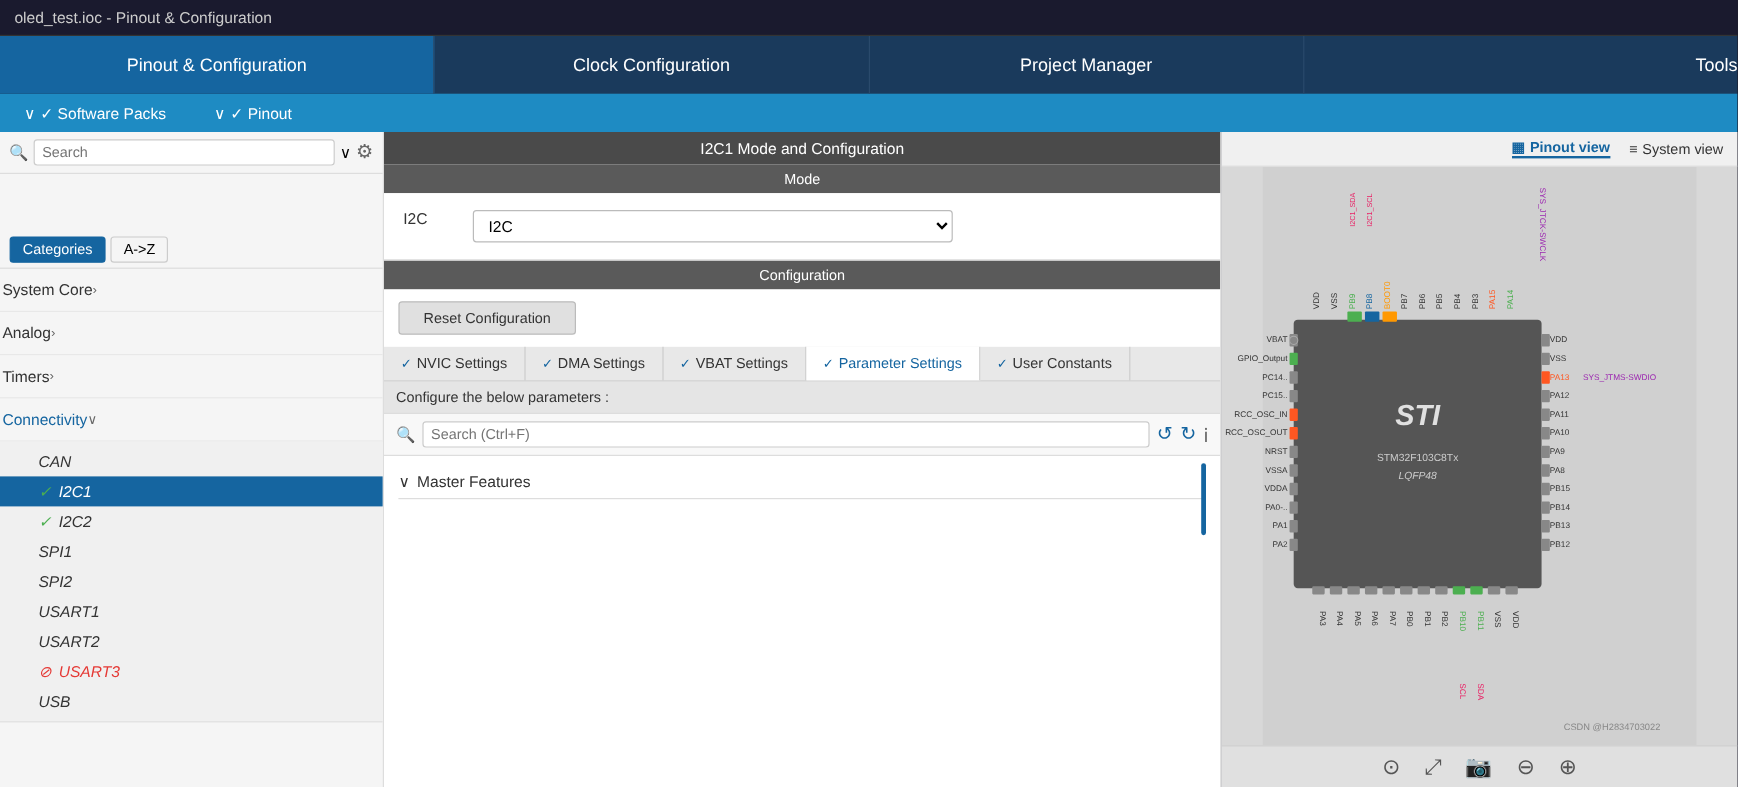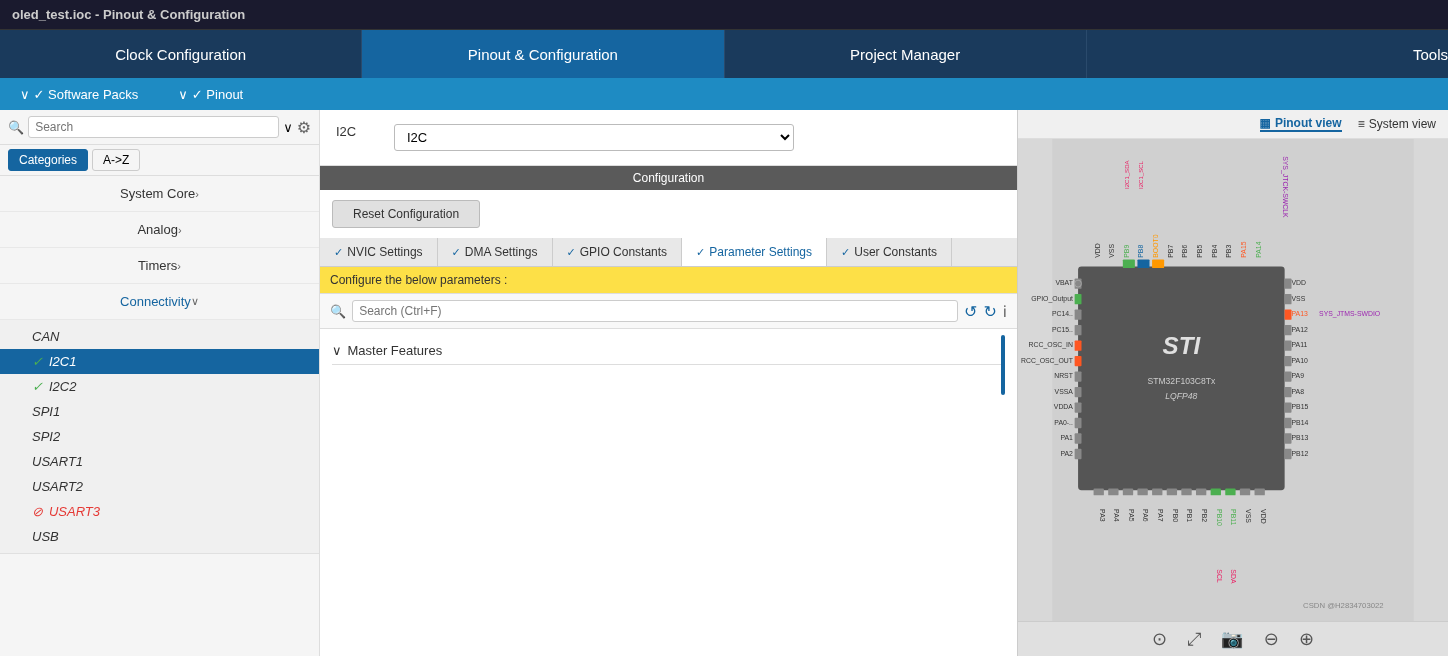--- a/index.html
+++ b/index.html
@@ -9,21 +9,21 @@
     #titlebar {
       background: #1a1a2e;
       color: #ccc;
       padding: 0 12px;
       height: 30px;
       display: flex;
       align-items: center;
       font-size: 13px;
       border-bottom: 1px solid #333;
     }
-    #titlebar span { margin-right: 8px; font-weight: bold; }
+    #titlebar span { margin-right: 8px; }
 
     
     #top-nav {
       display: flex;
       height: 48px;
       background: #1a3a5c;
     }
     .top-tab {
       flex: 1;
       display: flex;
@@ -96,31 +96,32 @@
       border-bottom: 1px solid #ddd;
       padding: 4px 8px;
       gap: 4px;
     }
     .sidebar-tab {
       padding: 3px 10px;
       font-size: 12px;
       cursor: pointer;
       border-radius: 3px;
       border: 1px solid #ccc;
+      margin-top: 48px;
     }
     .sidebar-tab.active {
       background: #1565a0;
       color: #fff;
       border-color: #1565a0;
     }
 
     .category-item {
       display: flex;
       align-items: center;
-      justify-content: center;
+      justify-content: flex-start;
       padding: 10px 2px;
       cursor: pointer;
       border-bottom: 1px solid #e8e8e8;
       font-size: 13px;
       color: #333;
       font-weight: 500;
     }
     .category-item .chevron { color: #666; font-size: 11px; }
     .category-item.expanded { color: #1565a0; }
 
@@ -359,25 +360,25 @@
     }
   </style>
 </head>
 <body>
 
 <div id="titlebar">
   <span>oled_test.ioc - Pinout &amp; Configuration</span>
 </div>
 
 <div id="top-nav">
+  <div class="top-tab active">
+    <span>Pinout &amp; Configuration</span>
+  </div>
   <div class="top-tab">
     <span>Clock Configuration</span>
-  </div>
-  <div class="top-tab active">
-    <span>Pinout &amp; Configuration</span>
   </div>
   <div class="top-tab">
     <span>Project Manager</span>
   </div>
   <div class="top-tab">
     <span>Tools</span>
   </div>
 </div>
 
 <div id="sub-nav">
@@ -465,21 +466,27 @@
         <span style="color:#e53935;">USART3</span>
       </div>
 
       <div class="conn-item">
         <span>USB</span>
       </div>
     </div>
   </div>
 
   <div id="center-panel">
-
+    <div class="panel-title-bar">
+      <span>I2C1 Mode and Configuration</span>
+    </div>
+
+    <div class="section-title-bar">
+      <span>Mode</span>
+    </div>
     <div class="mode-section">
       <div class="mode-row">
         <span class="mode-label">I2C</span>
         <div class="mode-select-wrapper">
           <select>
             <option>I2C</option>
             <option>Disable</option>
             <option>SMBus-Alert-Mode</option>
             <option>SMBus-Device-Mode</option>
           </select>
@@ -500,34 +507,34 @@
         <div class="config-tab">
           <span class="tab-check">✓</span>
           <span>NVIC Settings</span>
         </div>
         <div class="config-tab">
           <span class="tab-check">✓</span>
           <span>DMA Settings</span>
         </div>
         <div class="config-tab">
           <span class="tab-check">✓</span>
-          <span>GPIO Constants</span>
+          <span>VBAT Settings</span>
         </div>
         <div class="config-tab active">
           <span class="tab-check">✓</span>
           <span>Parameter Settings</span>
         </div>
         <div class="config-tab">
           <span class="tab-check">✓</span>
           <span>User Constants</span>
         </div>
       </div>
 
       <div class="config-inner">
-        <div style="padding: 6px 10px; font-size: 12px; color: #333; background: #fde047; border-bottom: 1px solid #ddd;">Configure the below parameters :</div>
+        <div style="padding: 6px 10px; font-size: 12px; color: #333; background: #e5e5e5; border-bottom: 1px solid #ddd;">Configure the below parameters :</div>
 
         <div class="config-search-row">
           <span style="color:#666;">🔍</span>
           <input type="text" style="flex: 1 1 0%; border: 1px solid rgb(204, 204, 204); border-radius: 3px; padding: 3px 6px; font-size: 12px; color: rgb(153, 153, 153);" placeholder="Search (Ctrl+F)">
           <span class="config-action-icon" style="color:#1565a0; font-size:16px; cursor:pointer;">↺</span>
           <span class="config-action-icon" style="color:#1565a0; font-size:16px; cursor:pointer;">↻</span>
           <span class="config-info-icon" style="color:#666; font-size:16px; cursor:pointer;">ℹ</span>
         </div>
 
         <div class="config-scroll">

